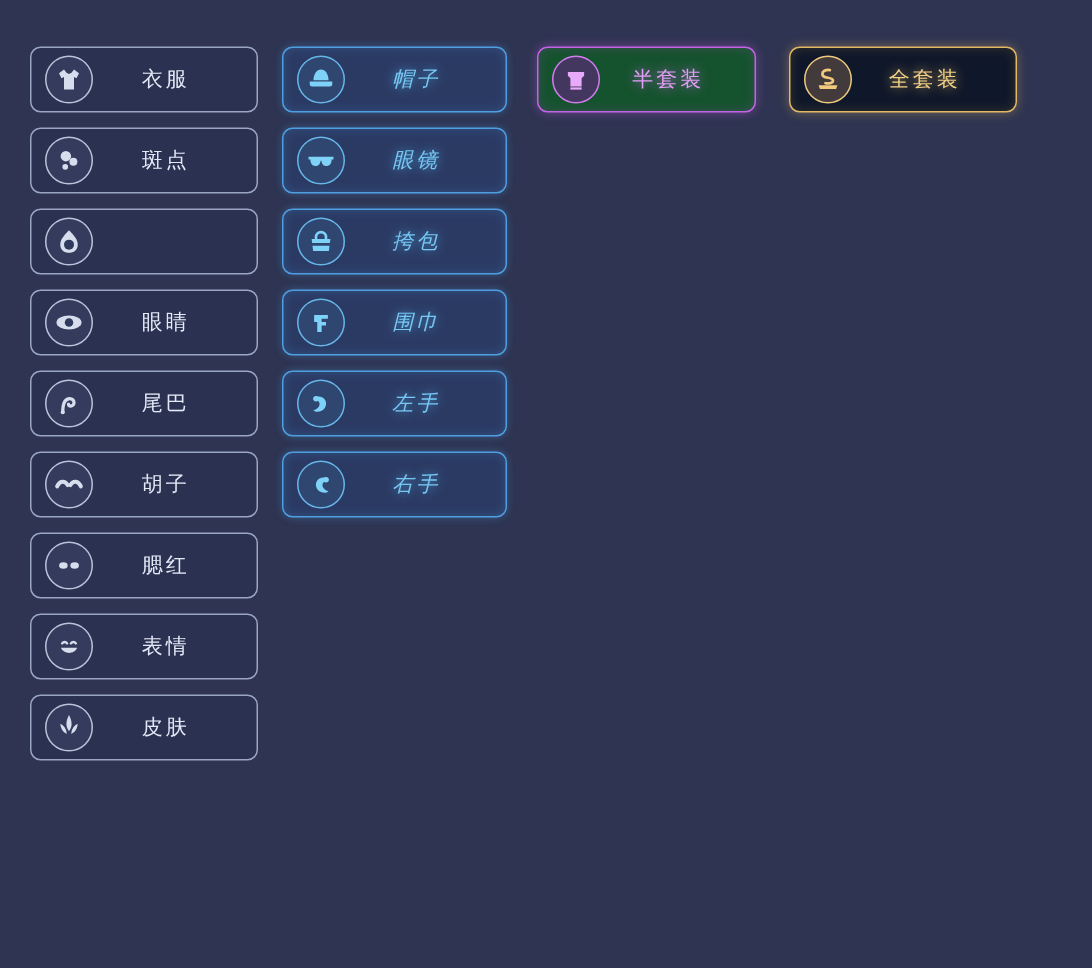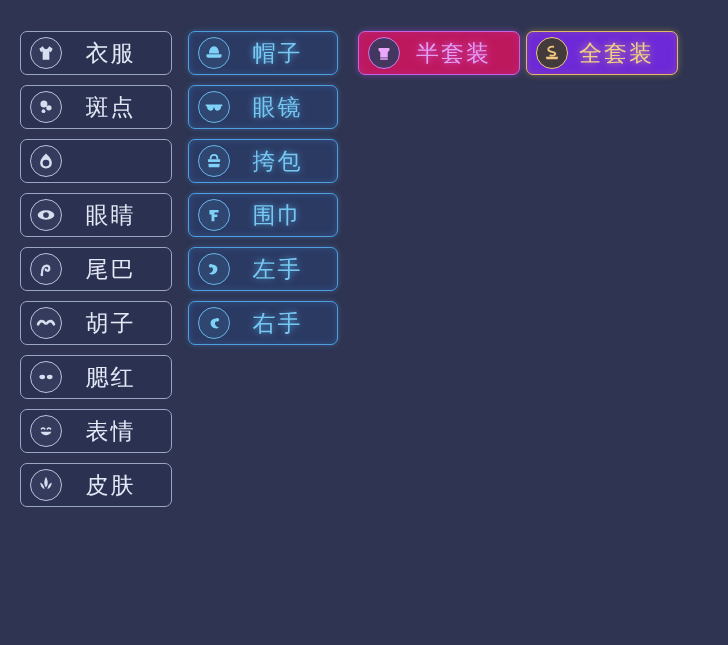--- a/index.html
+++ b/index.html
@@ -58,21 +58,21 @@
     display: flex;
     align-items: center;
     justify-content: center;
     flex: 0 0 auto;
   }
   .btn .iconwrap svg { display: block; }
 
   .btn .lbl {
     flex: 1 1 auto;
     text-align: center;
-    font-size: 23px;
+    font-size: 14px;
     letter-spacing: 2px;
     color: #e3e9f6;
     padding-right: 12px;
     line-height: 1;
   }
 
   
   .btn.blue {
     width: 150px;
     border-color: #4f9fe0;
@@ -80,44 +80,45 @@
     box-shadow: 0 0 6px rgba(80,170,255,0.30),
                 inset 0 0 7px rgba(70,150,230,0.25);
   }
   .btn.blue .iconwrap {
     border-color: #67b6ea;
     background: #2f4670;
   }
   .btn.blue .lbl {
     color: #76c7f2;
     text-shadow: 0 0 7px rgba(90,190,250,0.75);
+    font-style: italic;
   }
 
   
   .btn.purple {
-    width: 162px;
+    width: 146px;
     border-color: #c563e6;
-    background: #be185d;
+    background: #14532d;
     box-shadow: 0 0 7px rgba(200,90,235,0.40),
                 inset 0 0 8px rgba(170,70,200,0.25);
   }
   .btn.purple .iconwrap {
     border-color: #d27cef;
     background: #44375f;
   }
   .btn.purple .lbl {
     color: #e29ef5;
     text-shadow: 0 0 8px rgba(215,110,245,0.80);
   }
 
   
   .btn.gold {
     width: 152px;
     border-color: #e0b866;
-    background: #6d28d9;
+    background: #0f172a;
     box-shadow: 0 0 7px rgba(226,180,95,0.38),
                 inset 0 0 8px rgba(190,150,70,0.22);
   }
   .btn.gold .iconwrap {
     border-color: #edca7c;
     background: #433a3c;
   }
   .btn.gold .lbl {
     color: #f0cf86;
     text-shadow: 0 0 8px rgba(240,200,110,0.75);

